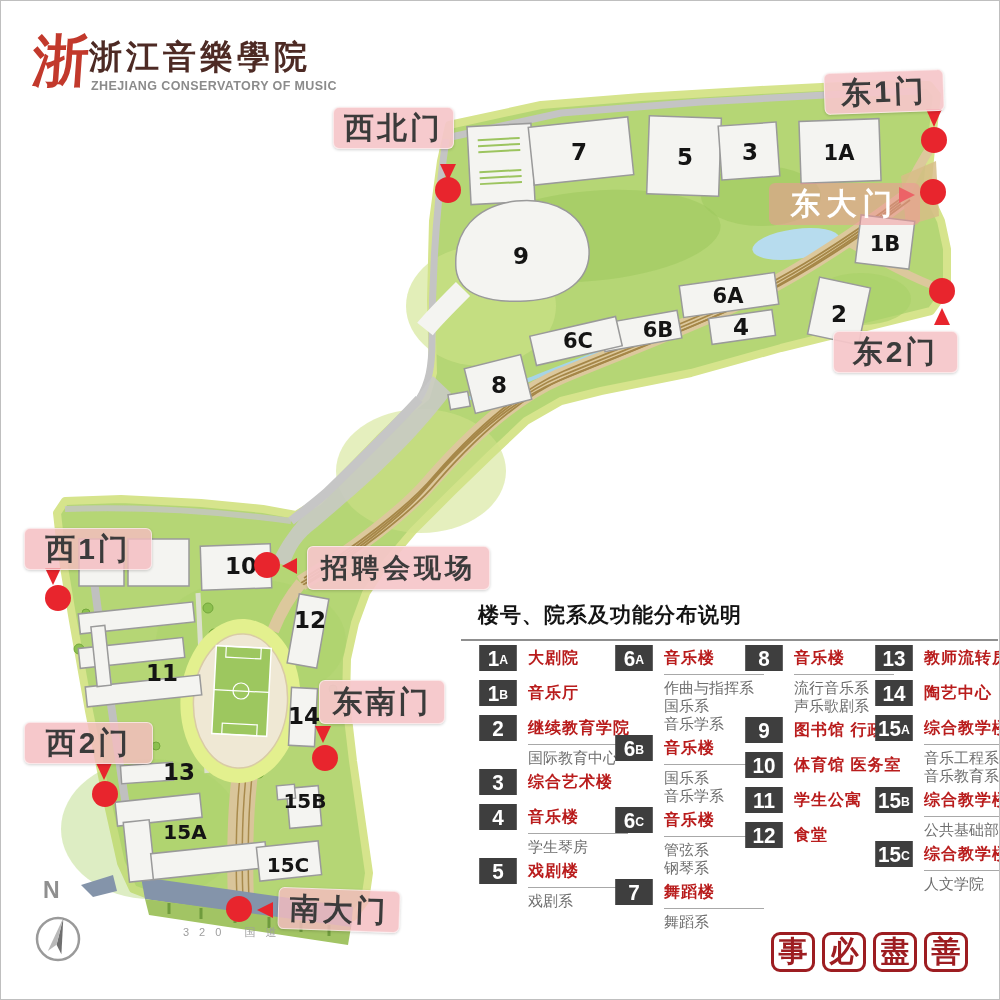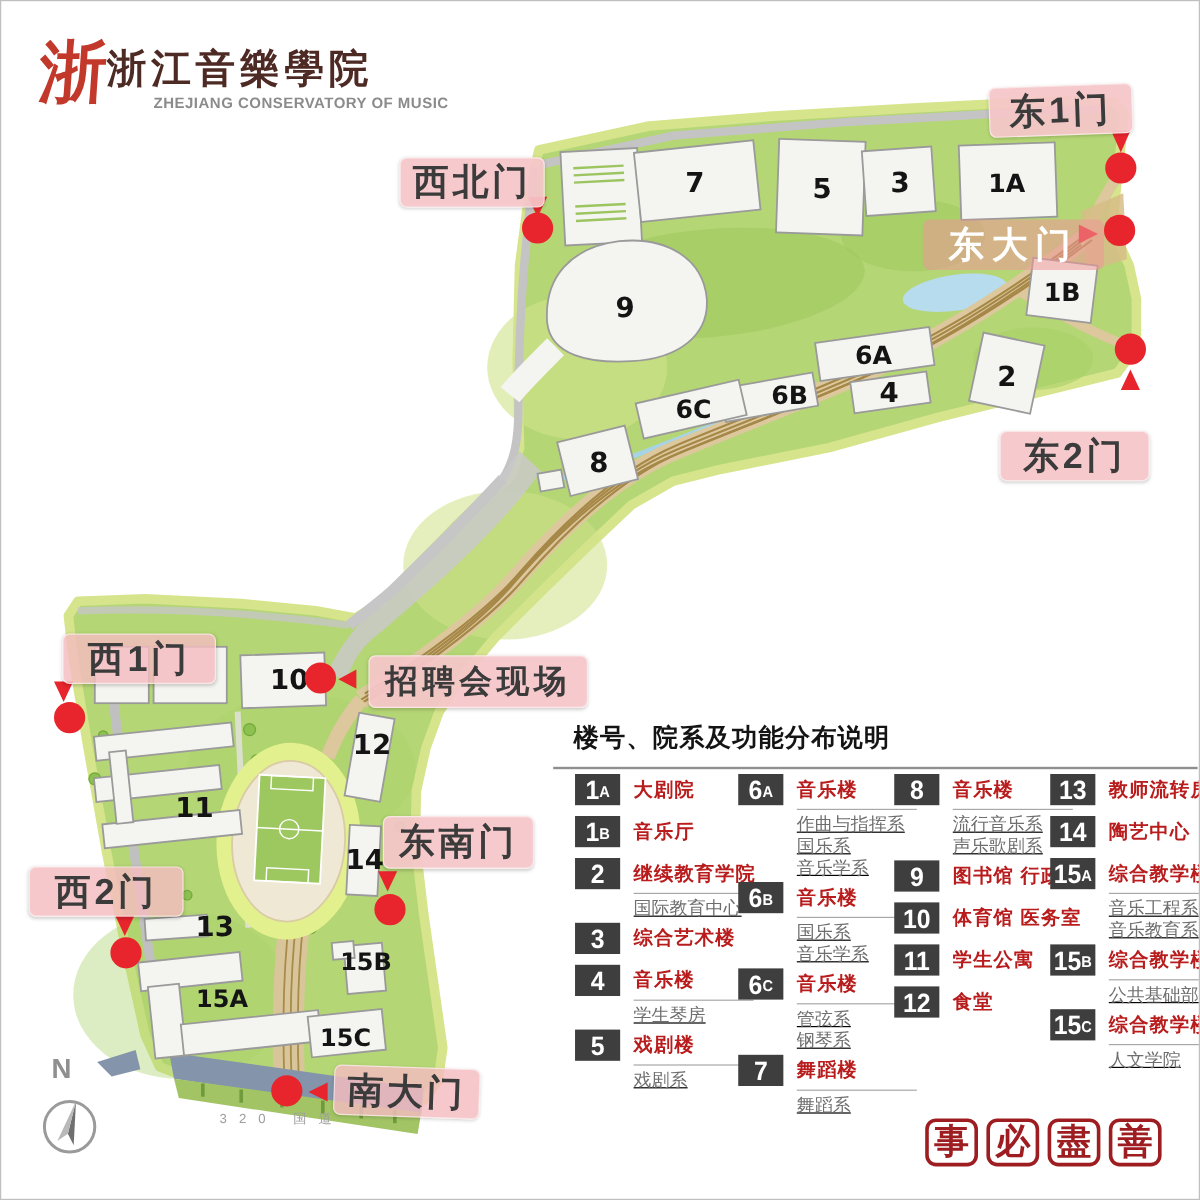--- a/index.html
+++ b/index.html
@@ -6,42 +6,42 @@
   .canvas{position:relative;width:1000px;height:1000px;background:#ffffff;overflow:hidden;
     border:1px solid #bfbfbf;box-sizing:border-box;
     font-family:"Liberation Sans","DejaVu Sans",sans-serif;}
   
   .logo{position:absolute;left:30px;top:24px;width:330px;height:80px;z-index:6;}
   .logo-mark{position:absolute;left:2px;top:6px;font-size:56px;line-height:58px;color:#c2392c;
     font-family:"DejaVu Serif","Liberation Serif",serif;font-weight:700;transform:skewX(-4deg);}
   .logo-cn{position:absolute;left:58px;top:10px;font-size:33px;font-weight:700;color:#4d2a24;
     letter-spacing:4px;font-family:"DejaVu Serif","Liberation Serif",serif;white-space:nowrap;}
   .logo-en{position:absolute;left:60px;top:54px;font-size:12.5px;font-weight:600;color:#8b8b8b;
-    letter-spacing:.4px;white-space:nowrap;margin-left:37px;}
+    letter-spacing:.4px;white-space:nowrap;}
   
   .map-svg{position:absolute;left:0;top:0;z-index:1;}
   
   .gate{position:absolute;z-index:5;display:flex;align-items:center;justify-content:center;
     background:rgba(245,198,201,.93);border:1px solid rgba(255,255,255,.55);border-radius:6px;
     box-shadow:0 1px 3px rgba(0,0,0,.18);color:#3b3b3b;font-weight:700;font-size:30px;
     letter-spacing:3px;white-space:nowrap;}
   .gate.ghost{background:rgba(238,152,152,.55);border:none;box-shadow:none;color:#ffffff;}
   .gate.soft{background:rgba(244,188,191,.82);}
   
   .legend{position:absolute;left:460px;top:600px;width:537px;z-index:6;}
   .lg-title{padding-left:17px;font-size:21px;font-weight:700;color:#141414;letter-spacing:1px;}
   .lg-rule{position:absolute;left:0;top:38px;width:100%;border-top:2px solid #8f8f8f;}
   .lg-grid{margin-top:16px;padding-left:17px;display:grid;grid-template-columns:136px 130px 130px auto;}
   .lg-head{display:flex;align-items:center;gap:10px;margin-bottom:9px;}
   .lg-badge{flex:0 0 auto;width:40px;height:26px;background:#3e3e3e;color:#fff;display:flex;
     align-items:flex-end;justify-content:center;font-weight:700;transform:scaleX(.94);}
   .lg-badge .bn{font-size:22px;line-height:24px;}
   .lg-badge .bl{font-size:13px;line-height:22px;}
   .lg-title-txt{font-size:16px;font-weight:700;color:#b91c1c;letter-spacing:1px;white-space:nowrap;}
-  .lg-subs{margin:-6px 0 2px 50px;width:100px;border-top:1px solid #a8a8a8;padding-top:4px;text-decoration:underline;}
+  .lg-subs{margin:-6px 0 2px 50px;width:100px;border-top:1px solid #a8a8a8;padding-top:4px;}
   .lg-sub{font-size:15px;line-height:18px;color:#6e6e6e;white-space:nowrap;}
   
   .compass{position:absolute;left:26px;top:876px;width:70px;height:92px;z-index:5;}
   .compass-n{position:absolute;left:16px;top:0;font-size:23px;font-weight:700;color:#8f8f8f;letter-spacing:1px;}
   .road-label{position:absolute;left:182px;top:924px;z-index:5;font-size:11px;color:#9e9e9e;
     letter-spacing:10px;white-space:nowrap;}
   .seal-row{position:absolute;left:770px;top:931px;display:flex;gap:7px;z-index:5;}
   .seal-box{width:44px;height:40px;border:3px solid #9d1d21;border-radius:9px;color:#9d1d21;
     display:flex;align-items:center;justify-content:center;font-size:29px;font-weight:700;
     font-family:"DejaVu Serif","Liberation Serif",serif;box-sizing:border-box;}
@@ -238,25 +238,25 @@
       </g>
     </g>
   </svg>
 
   <div class="logo">
     <div class="logo-mark">浙</div>
     <div class="logo-cn">浙江音樂學院</div>
     <div class="logo-en">ZHEJIANG CONSERVATORY OF MUSIC</div>
   </div>
 
-  <div class="gate" style="left:332px;top:130px;width:119px;height:40px;">西北门</div>
+  <div class="gate" style="left:332px;top:106px;width:119px;height:40px;">西北门</div>
   <div class="gate" style="left:823px;top:70px;width:118px;height:40px;transform:rotate(-2deg);">东1门</div>
   <div class="gate ghost" style="left:768px;top:182px;width:151px;height:42px;letter-spacing:6px;">东大门</div>
-  <div class="gate" style="left:832px;top:330px;width:123px;height:40px;margin-top:28px;">东2门</div>
-  <div class="gate soft" style="left:23px;top:527px;width:126px;height:40px;margin-left:28px;">西1门</div>
+  <div class="gate" style="left:832px;top:330px;width:123px;height:40px;">东2门</div>
+  <div class="gate soft" style="left:23px;top:527px;width:126px;height:40px;">西1门</div>
   <div class="gate" style="left:306px;top:545px;width:181px;height:42px;font-size:27px;letter-spacing:4px;">招聘会现场</div>
   <div class="gate" style="left:318px;top:679px;width:124px;height:42px;">东南门</div>
   <div class="gate soft" style="left:23px;top:721px;width:127px;height:40px;">西2门</div>
   <div class="gate soft" style="left:277px;top:888px;width:120px;height:40px;transform:rotate(2deg);">南大门</div>
 
   <div class="legend">
     <div class="lg-title">楼号、院系及功能分布说明</div>
     <div class="lg-rule"></div>
     <div class="lg-grid">
         <div class="lg-col">

